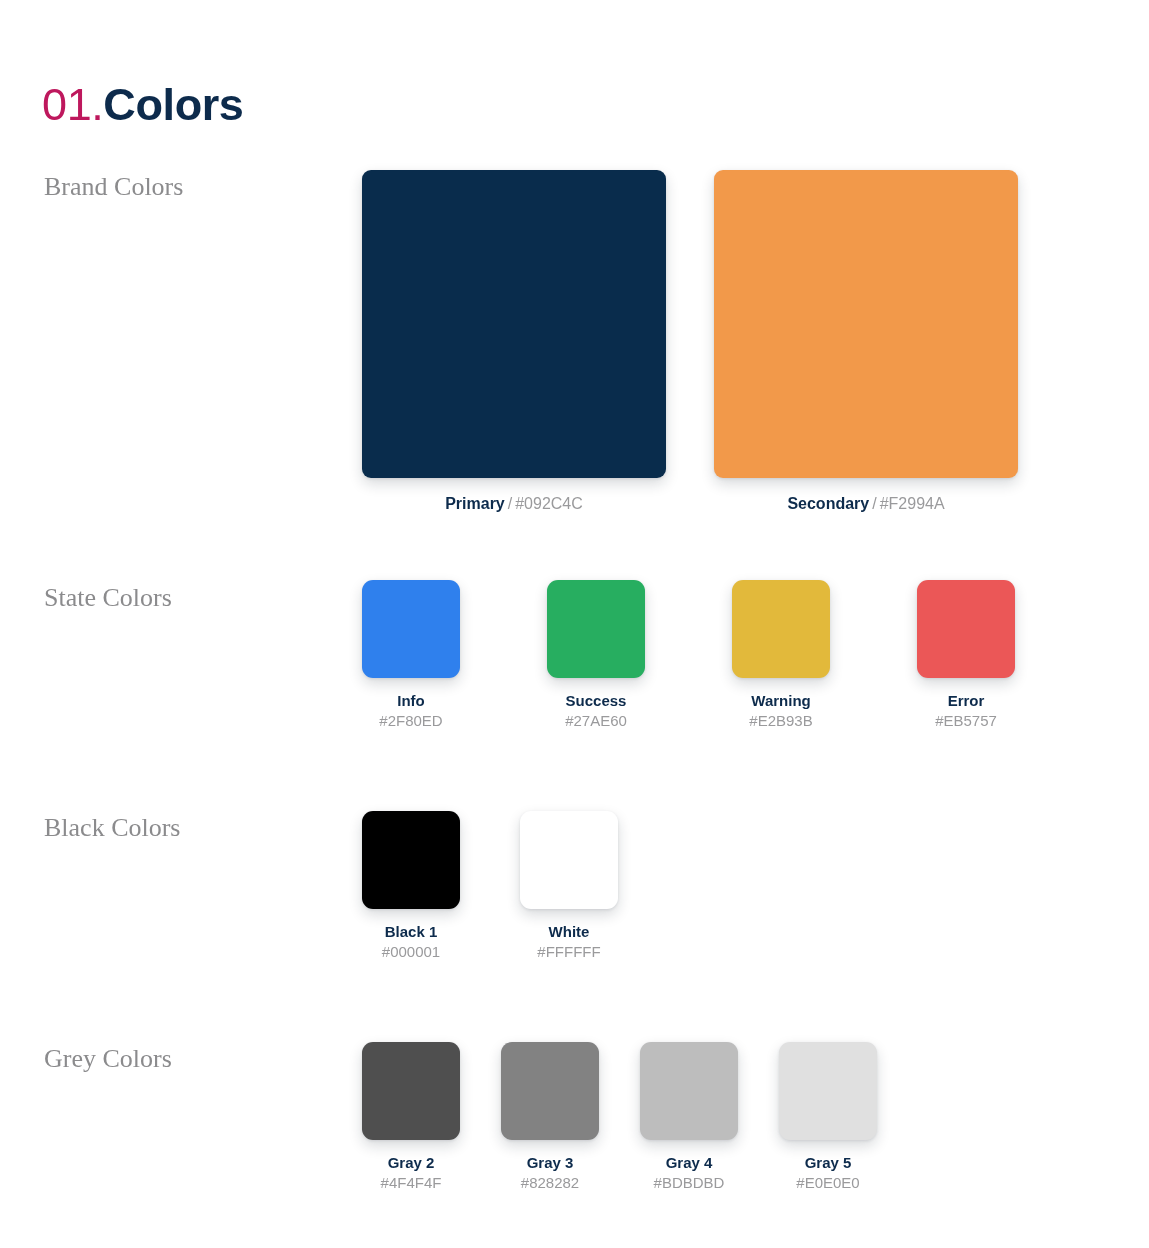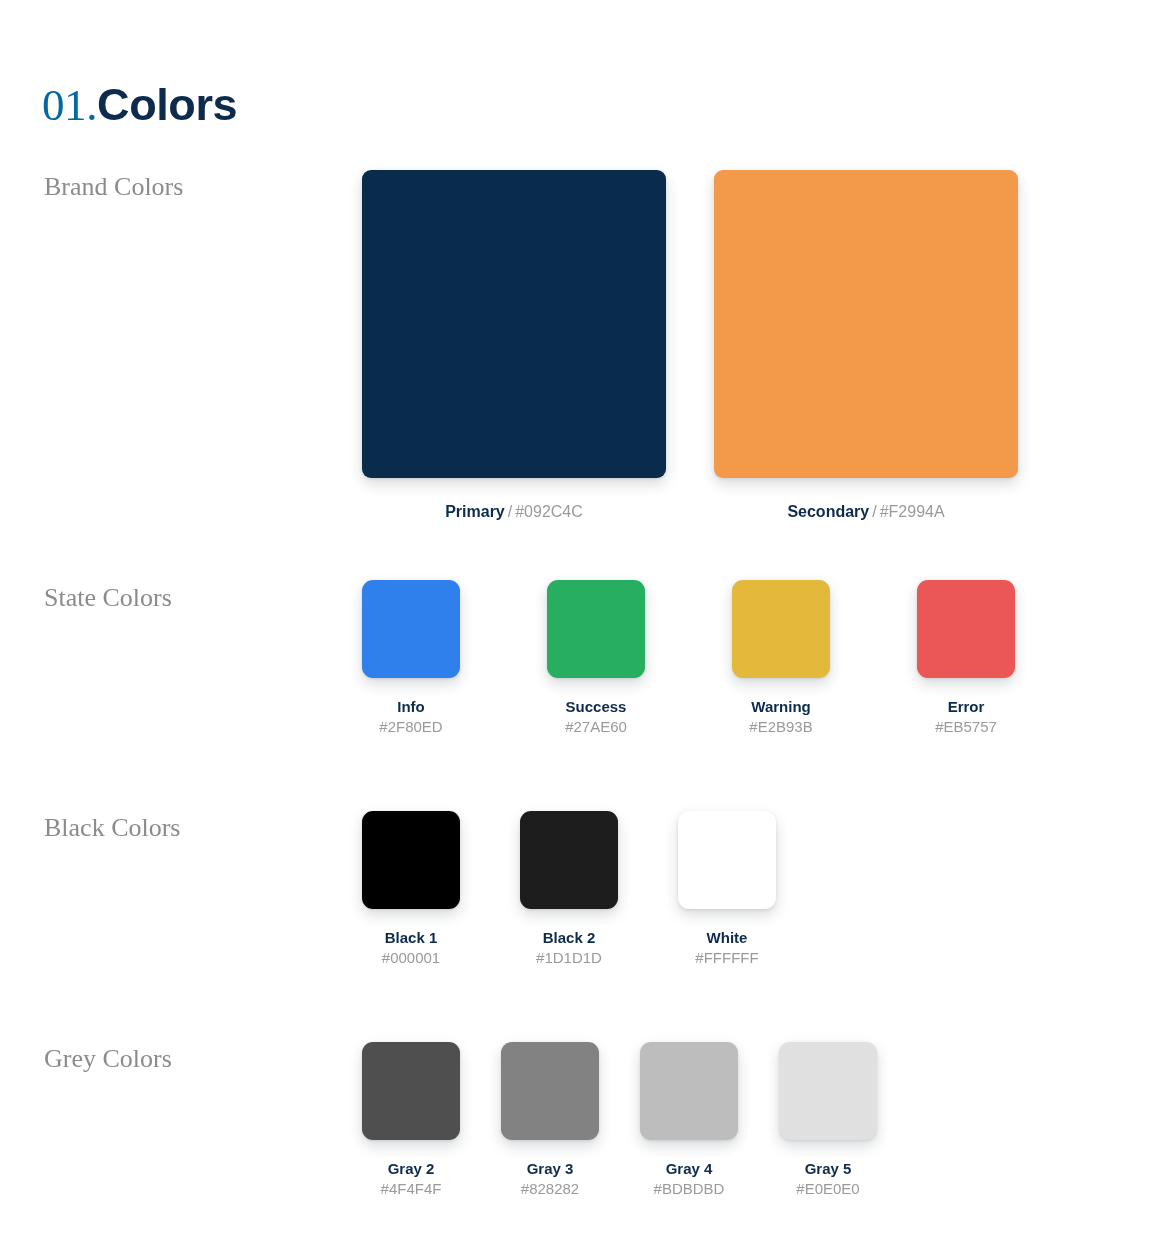--- a/index.html
+++ b/index.html
@@ -26,23 +26,22 @@
   .page-title {
     position: absolute;
     left: 42px;
     top: 44px;
     font-size: 45px;
     line-height: 62px;
     letter-spacing: -0.4px;
     white-space: nowrap;
   }
   .page-title .num {
-    color: #0369a1;
-    font-weight: 400;
-    font-family: Liberation Serif, serif;
+    color: #be185d;
+    font-weight: 400;
   }
   .page-title .name {
     color: #0d2b4c;
     font-weight: 700;
   }
   .section-label {
     position: absolute;
     left: 44px;
     font-size: 26px;
     line-height: 30px;
@@ -71,21 +70,21 @@
   }
 
   
   .brand-row { top: 170px; left: 362px; gap: 48px; }
   .brand-cell .swatch {
     width: 304px;
     height: 308px;
     border-radius: 9px;
   }
   .brand-caption {
-    margin-top: 24px;
+    margin-top: 16px;
     font-size: 16px;
     line-height: 20px;
     white-space: nowrap;
     text-align: center;
   }
   .brand-caption .cap-name {
     color: #0d2b4c;
     font-weight: 700;
   }
   .brand-caption .cap-sep {
@@ -99,21 +98,21 @@
   }
 
   
   .small-cell { width: 98px; }
   .small-cell .swatch {
     width: 98px;
     height: 98px;
     border-radius: 11px;
   }
   .small-name {
-    margin-top: 20px;
+    margin-top: 14px;
     font-size: 15px;
     line-height: 18px;
     font-weight: 700;
     color: #0d2b4c;
     white-space: nowrap;
     text-align: center;
   }
   .small-hex {
     margin-top: 2px;
     font-size: 15px;
@@ -195,25 +194,20 @@
   <div class="section-label label-black">Black Colors</div>
 
   <div class="swatch-row black-row">
 
     <div class="swatch-cell small-cell">
       <div class="swatch" style="background:#000000;"></div>
       <div class="small-name">Black 1</div>
       <div class="small-hex">#000001</div>
     </div>
 
-    <div class="swatch-cell small-cell">
-      <div class="swatch" style="background:#1D1D1D;"></div>
-      <div class="small-name">Black 2</div>
-      <div class="small-hex">#1D1D1D</div>
-    </div>
 
 
     <div class="swatch-cell small-cell">
       <div class="swatch" style="background:#FFFFFF;"></div>
       <div class="small-name">White</div>
       <div class="small-hex">#FFFFFF</div>
     </div>
 
   </div>
 

